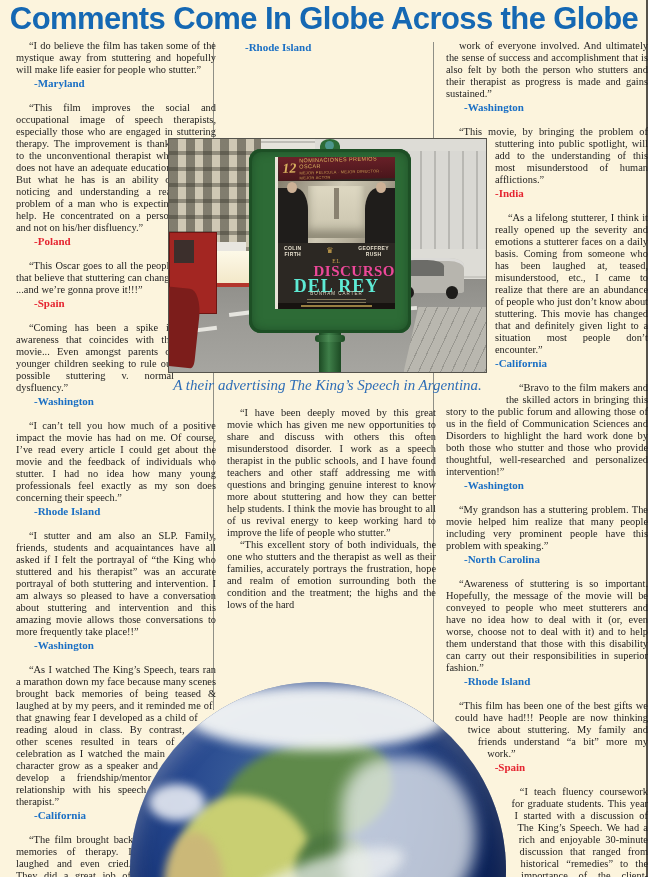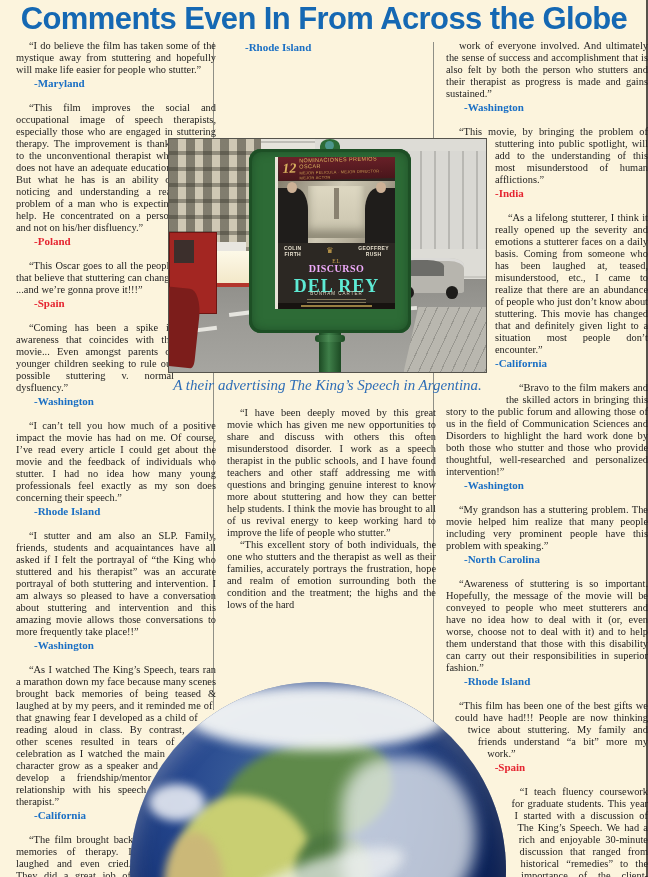--- a/index.html
+++ b/index.html
@@ -109,22 +109,22 @@
   .p-art .fig.r{right:0;border-radius:40% 0 0 0;}
   .p-art .head{position:absolute;top:2%;width:10px;height:11px;border-radius:50%;background:#cdb196;}
   .p-art .head.l{left:8%;} .p-art .head.r{right:8%;}
   .p-names{position:absolute;left:0;top:88px;width:100%;display:flex;justify-content:space-between;
      align-items:center;padding:0 6px;box-sizing:border-box;}
   .p-name{font-family:"Liberation Sans",sans-serif;font-size:5px;font-weight:bold;color:#e8e1cf;
      letter-spacing:.4px;text-align:center;line-height:6px;}
   .p-crown{color:#d4a94f;font-size:8px;line-height:8px;}
   .p-el{position:absolute;left:0;top:101px;width:100%;text-align:center;
      font-family:"Liberation Serif",serif;font-size:5.5px;color:#d4a94f;letter-spacing:1px;}
-  .p-t1{position:absolute;left:0;top:106px;width:100%;text-align:center;
-     font-family:"Liberation Serif",serif;font-weight:bold;font-size:10px;color:#f0abfc;letter-spacing:.5px;}
+  .p-t1{position:absolute;left:0;top:106px;width:100%;text-align:right;
+     font-family:"Liberation Serif",serif;font-weight:bold;font-size:15px;color:#ec4899;letter-spacing:.5px;}
   .p-t2{position:absolute;left:0;top:119px;width:100%;text-align:center;
      font-family:"Liberation Serif",serif;font-weight:bold;font-size:18px;color:#5eead4;letter-spacing:1px;}
   .p-credit{position:absolute;left:0;top:134px;width:100%;text-align:center;
      font-family:"Liberation Sans",sans-serif;font-size:4.5px;color:#ddd6c4;letter-spacing:1px;}
   .p-fine1,.p-fine2{position:absolute;left:25%;width:50%;height:1px;background:#cdbd8d;opacity:.55;}
   .p-fine1{top:142px;} .p-fine2{top:145px;}
   .p-bottom{position:absolute;left:0;bottom:0;width:100%;height:6px;background:#171310;}
   .p-bottom i{position:absolute;left:20%;top:2px;width:60%;height:1.5px;background:#b99b4e;opacity:.8;display:block;}
 
   .caption{position:absolute;left:160px;top:377px;width:335px;text-align:center;z-index:6;
@@ -147,21 +147,21 @@
   .cl2{left:5%;top:27%;width:15%;height:10%;background:#fff;border-radius:50%;filter:blur(5px);opacity:.8;}
   .cl3{left:28%;top:47%;width:46%;height:12%;background:#f2f4f4;border-radius:50%;
      filter:blur(6px);opacity:.7;transform:rotate(-18deg);}
 </style>
 </head>
 <body>
 
 <div class="page">
   <div class="edge-right"></div>
 
-  <h1 class="page-title">Comments Even In From Across the Globe</h1>
+  <h1 class="page-title">Comments Come In Globe Across the Globe</h1>
 
   <div class="vline" id="vline1"></div>
   <div class="vline" id="vline2"></div>
 
   <div class="col" id="col-left">
       <div class="ex"></div>
       <p class="q">“I do believe the film has taken some of the mystique away from stuttering and hopefully will make life easier for people who stutter.”</p>
       <p class="attr blue">-Maryland</p>
       <p class="q">“This film improves the social and occupational image of speech therapists, especially those who are engaged in stuttering therapy. The improvement is thanks to the unconventional therapist who does not have an adequate education. But what he has is an ability of noticing and understanding a real problem of a man who is expecting help. He concentrated on a person and not on his/her disfluency.”</p>
       <p class="attr red">-Poland</p>

